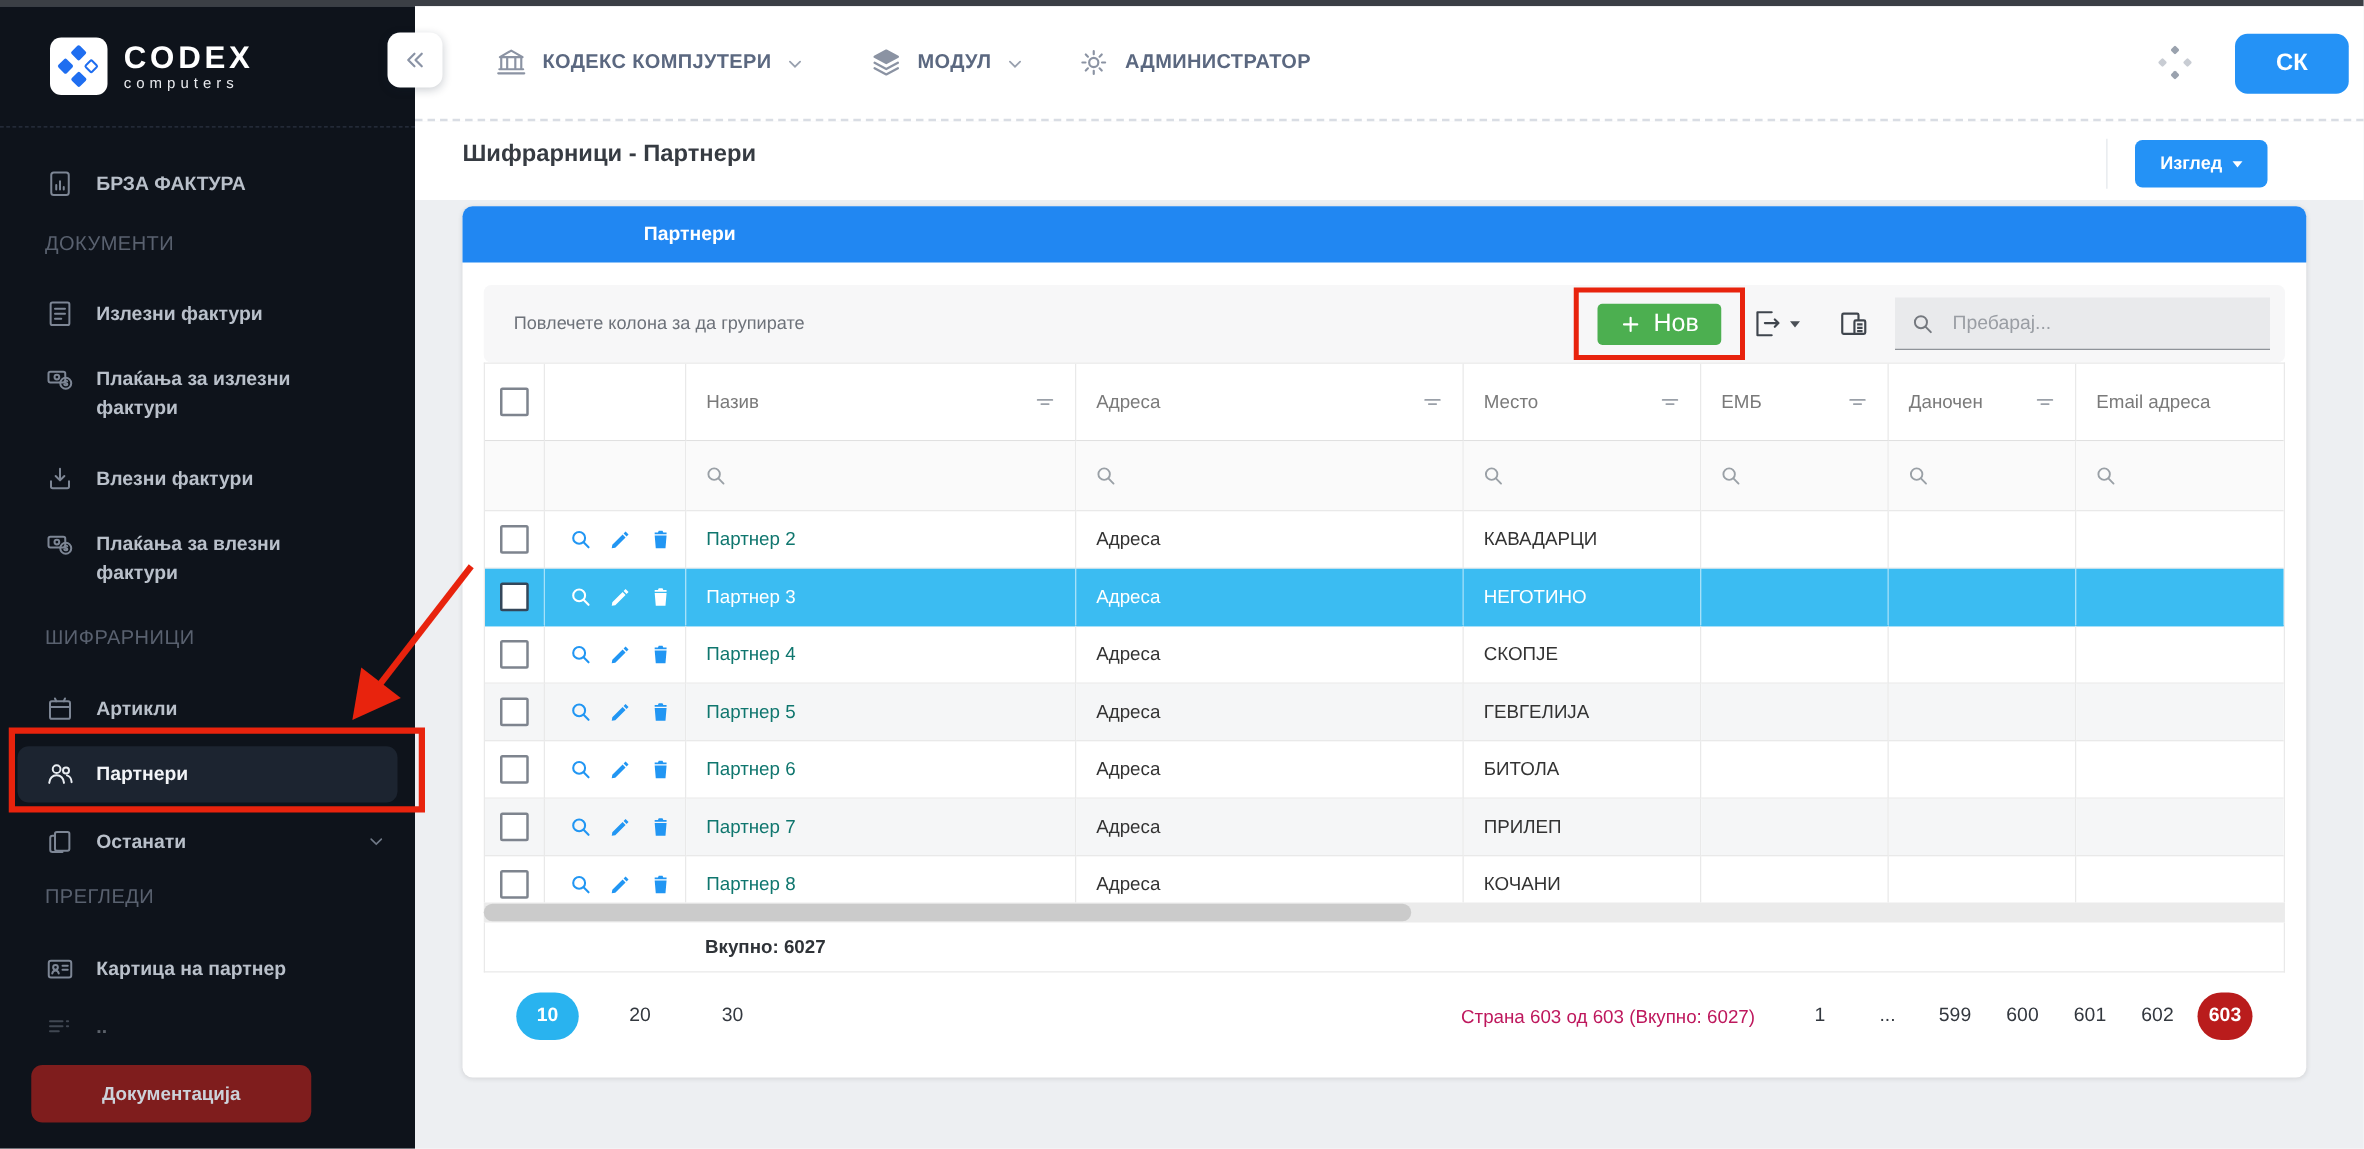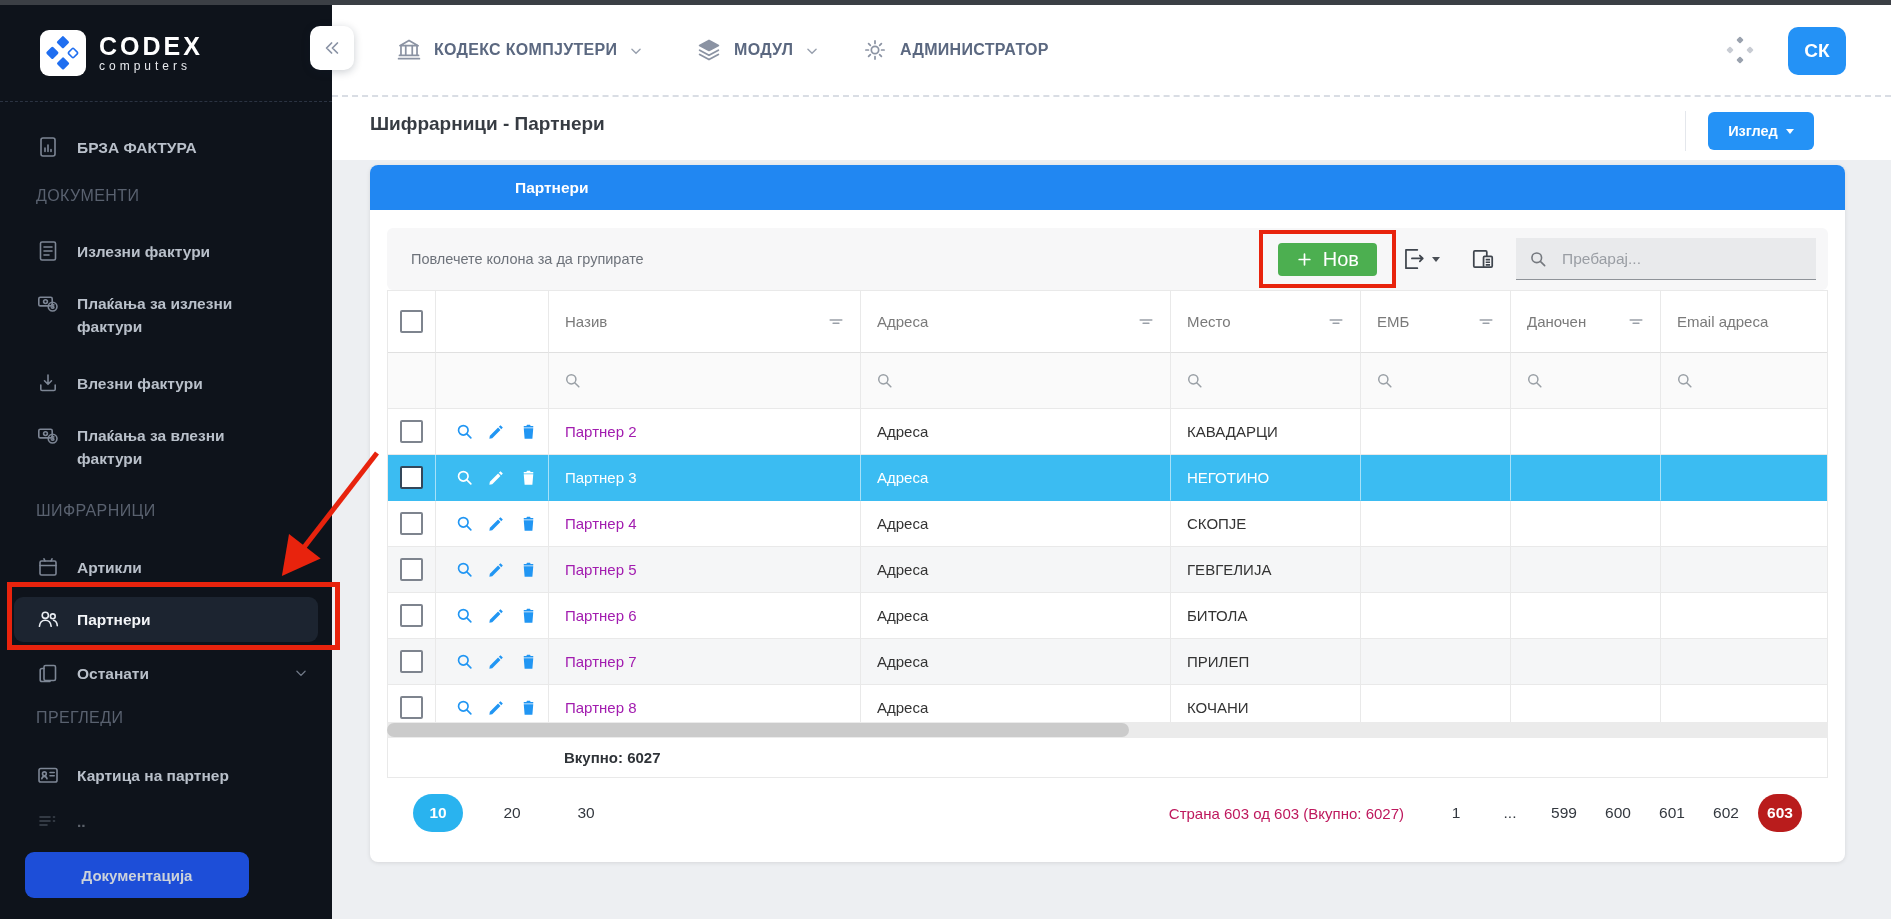--- a/index.html
+++ b/index.html
@@ -17,39 +17,39 @@
   .side-entry{position:absolute;left:14px;right:14px;box-sizing:border-box;}
   .side-section{color:#59616f;font-size:16px;letter-spacing:.4px;padding-left:22px;}
   .side-item{display:flex;align-items:flex-start;gap:17px;padding:11px 10px 11px 22px;border-radius:9px;cursor:pointer;}
   .side-item .icn{width:24px;height:24px;flex:0 0 24px;color:#7d8695;margin-top:-1px;}
   .side-item .lbl{color:#b9c0ca;font-size:15.5px;font-weight:bold;line-height:23px;max-width:178px;}
   .side-item .chev{margin-left:auto;color:#707987;width:14px;height:14px;margin-top:4px;}
   .side-item.active{background:#1c2430;}
   .side-item.active .icn{color:#e9edf2;}
   .side-item.active .lbl{color:#f2f4f7;}
   .side-item.dim{opacity:.45;}
-  .doc-btn{position:absolute;left:25px;top:847px;width:224px;height:46px;background:#1d4ed8;border-radius:9px;
+  .doc-btn{position:absolute;left:25px;top:847px;width:224px;height:46px;background:#7f1d1d;border-radius:9px;
            color:#ccd2da;font-size:15px;font-weight:bold;display:flex;align-items:center;justify-content:center;cursor:pointer;}
   
   .anno-rect{position:absolute;left:7px;top:582px;width:333px;height:68px;box-sizing:border-box;
              border:5px solid #e8230d;z-index:40;pointer-events:none;}
   .anno-arrow{position:absolute;left:250px;top:438px;width:180px;height:160px;z-index:40;pointer-events:none;}
   
   .header{position:absolute;left:332px;top:5px;width:1559px;height:92px;background:#fff;
           border-bottom:2px dashed #d9dde4;box-sizing:border-box;z-index:3;}
   .collapse-btn{position:absolute;left:310px;top:26px;width:44px;height:44px;background:#fff;border-radius:10px;
                 box-shadow:0 2px 8px rgba(20,30,50,.22);display:flex;align-items:center;justify-content:center;
                 color:#8a93a5;z-index:60;cursor:pointer;}
   .hmenu{position:absolute;top:0;height:90px;display:flex;align-items:center;gap:12px;cursor:pointer;}
   .hmenu .hicn{width:26px;height:26px;color:#8b93a3;}
   .hmenu .htxt{font-size:16px;font-weight:bold;color:#5b6880;letter-spacing:.3px;}
   .hmenu .hchev{width:14px;height:14px;color:#98a0ae;margin-top:2px;}
   .h-org{left:64px;} .h-mod{left:364px;} .h-adm{left:530px;}
   .diamonds{position:absolute;left:1393px;top:30px;width:30px;height:30px;cursor:pointer;}
-  .avatar-btn{position:absolute;left:1456px;top:22px;width:58px;height:48px;background:#2492f6;border-radius:10px;
+  .avatar-btn{position:absolute;left:1456px;top:22px;width:91px;height:48px;background:#2492f6;border-radius:10px;
               color:#fff;font-size:19px;font-weight:bold;display:flex;align-items:center;justify-content:center;cursor:pointer;}
   
   .title-row{position:absolute;left:332px;top:97px;width:1559px;height:63px;background:#fff;z-index:2;}
   .page-title{position:absolute;left:38px;top:16px;font-size:19px;font-weight:bold;color:#363b42;}
   .title-divider{position:absolute;left:1353px;top:14px;width:1px;height:40px;background:#e4e7ec;}
   .view-btn{position:absolute;left:1376px;top:15px;width:106px;height:38px;background:#2492f6;border-radius:6px;
             color:#fff;font-size:14.5px;font-weight:bold;display:flex;align-items:center;justify-content:center;gap:8px;cursor:pointer;}
   .caret-down{width:0;height:0;border-left:4.5px solid transparent;border-right:4.5px solid transparent;border-top:5px solid #fff;}
   
   .card{position:absolute;left:370px;top:165px;width:1475px;height:697px;background:#fff;border-radius:8px;
@@ -81,21 +81,21 @@
   .gc:nth-child(8n){border-right:none;}
   .gc.hdr{height:62px;color:#7a7a7a;padding-left:16px;border-bottom-color:#e0e0e0;}
   .gc.hdr .flt{margin-left:auto;margin-right:14px;width:20px;height:20px;color:#9aa0a8;cursor:pointer;}
   .gc.flt{height:56px;background:#fafafa;padding-left:14px;color:#9aa0a6;cursor:text;}
   .gc.flt .sic{width:19px;height:19px;}
   .gc.dat{height:46px;padding-left:16px;}
   .gc.c0{justify-content:center;padding-left:0;}
   .cbox{width:19px;height:19px;border:2px solid #7e848e;border-radius:2px;background:#fff;cursor:pointer;}
   .acticons{display:flex;gap:13px;padding-left:3px;}
   .acticons .ai{width:19px;height:19px;color:#2196f3;cursor:pointer;}
-  .plink{color:#a21caf;cursor:pointer;}
+  .plink{color:#0f766e;cursor:pointer;}
   .shade .gc{background:#f5f6f7;}
   .selrow .gc{background:#3bbcf2;color:#fff;border-right-color:rgba(255,255,255,.55);border-bottom-color:#3bbcf2;}
   .selrow .plink{color:#fff;}
   .selrow .acticons .ai{color:#fff;}
   .selrow .cbox{border-color:#34475a;}
   .row{display:contents;}
   
   .hscroll{height:16px;background:#ebebeb;position:relative;}
   .hscroll .thumb{position:absolute;left:0;top:1px;height:14px;width:51.5%;background:#cbcbcb;border-radius:7px;cursor:grab;}
   .gfooter{height:40px;border:1px solid #e9e9e9;border-top:none;box-sizing:border-box;display:flex;align-items:center;

